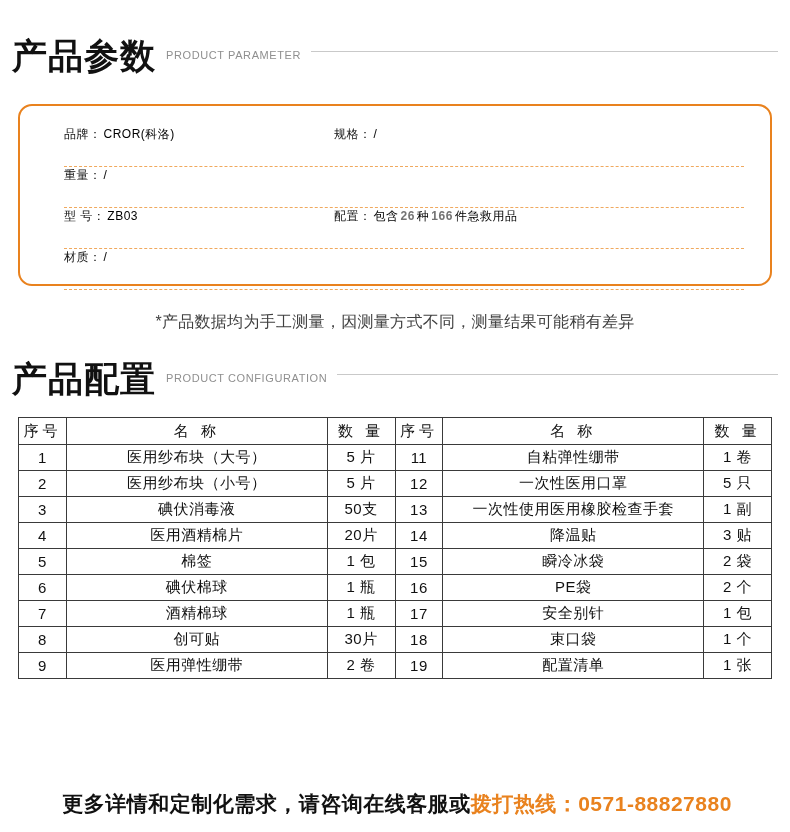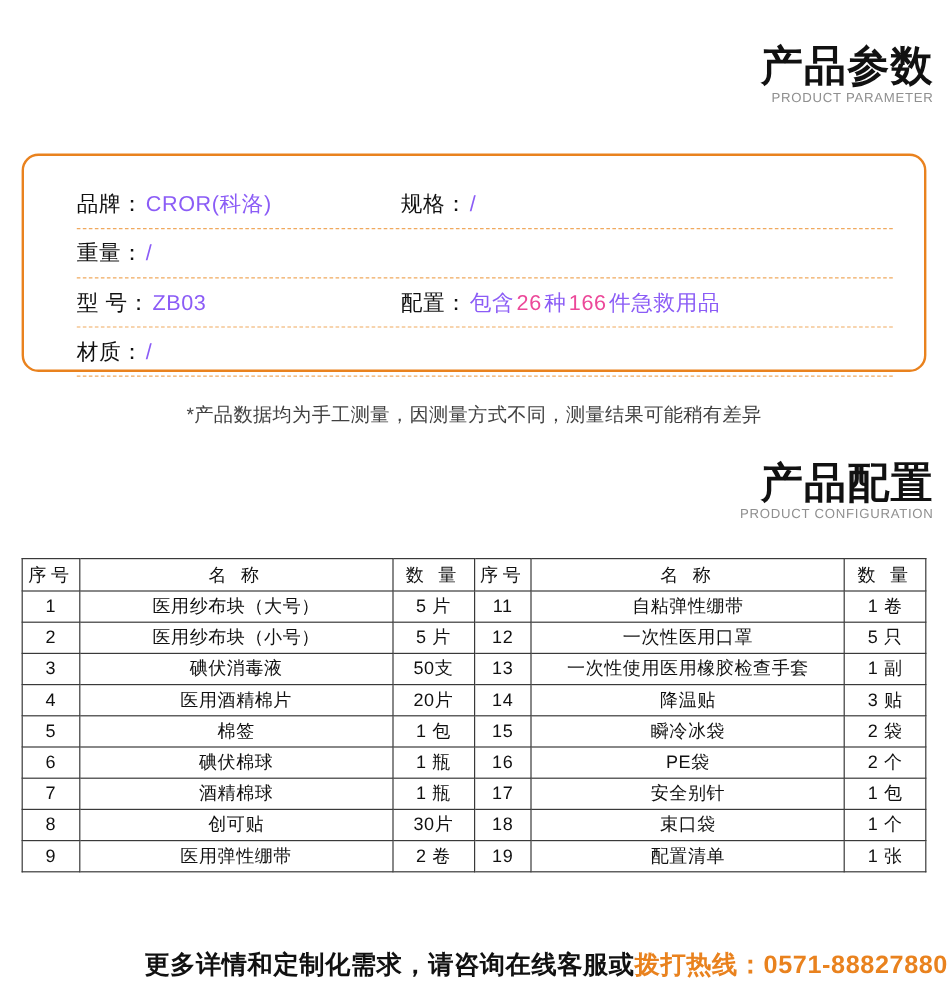--- a/index.html
+++ b/index.html
@@ -13,23 +13,22 @@
     height: 832px;
     font-family: "Liberation Sans", sans-serif;
     color: #1a1a1a;
     position: relative;
     overflow: hidden;
   }
 
   
   .section-head {
     display: flex;
-    align-items: flex-end;
+    align-items: center;
     padding: 0 12px;
-    flex-direction: column;
   }
   .section-head .cn {
     font-family: "Liberation Sans", sans-serif;
     font-weight: bold;
     font-size: 35px;
     line-height: 40px;
     letter-spacing: 1px;
     color: #111111;
     white-space: nowrap;
   }
@@ -56,36 +55,35 @@
   
   .param-card {
     margin: 28px 18px 0 18px;
     border: 2px solid #e9821e;
     border-radius: 14px;
     padding: 20px 26px 12px 44px;
     height: 182px;
   }
   .param-row {
     display: flex;
-    align-items: center;
     height: 41px;
     border-bottom: 1px dashed #f0a95e;
-    font-size: 18px;
+    font-size: 12px;
     letter-spacing: 0.5px;
   }
   .param-row:last-child { border-bottom: 1px dashed #f0a95e; }
   .param-cell {
     display: flex;
     align-items: baseline;
     white-space: nowrap;
   }
   .param-cell.left { width: 270px; }
   .param-label { color: #111111; }
-  .param-value { color: #8b5cf6; margin-left: 2px; }
-  .hl { color: #ec4899; }
+  .param-value { color: #000000; margin-left: 2px; }
+  .hl { color: #737373; font-weight: bold; }
 
   .note {
     text-align: center;
     color: #404040;
     font-size: 16px;
     margin-top: 26px;
     letter-spacing: 0.3px;
   }
 
   
@@ -115,21 +113,21 @@
   .c-name { width: 262px; }
   .c-qty  { width: 68px; }
   .empty-cell { border: none !important; }
 
   
   .footer {
     position: absolute;
     left: 4px;
     right: 0;
     bottom: 14px;
-    text-align: right;
+    text-align: center;
     font-size: 21px;
     font-weight: bold;
     letter-spacing: 0.5px;
     color: #111111;
   }
   .footer .phone { color: #e9821e; }
 </style>
 </head>
 <body>
 

